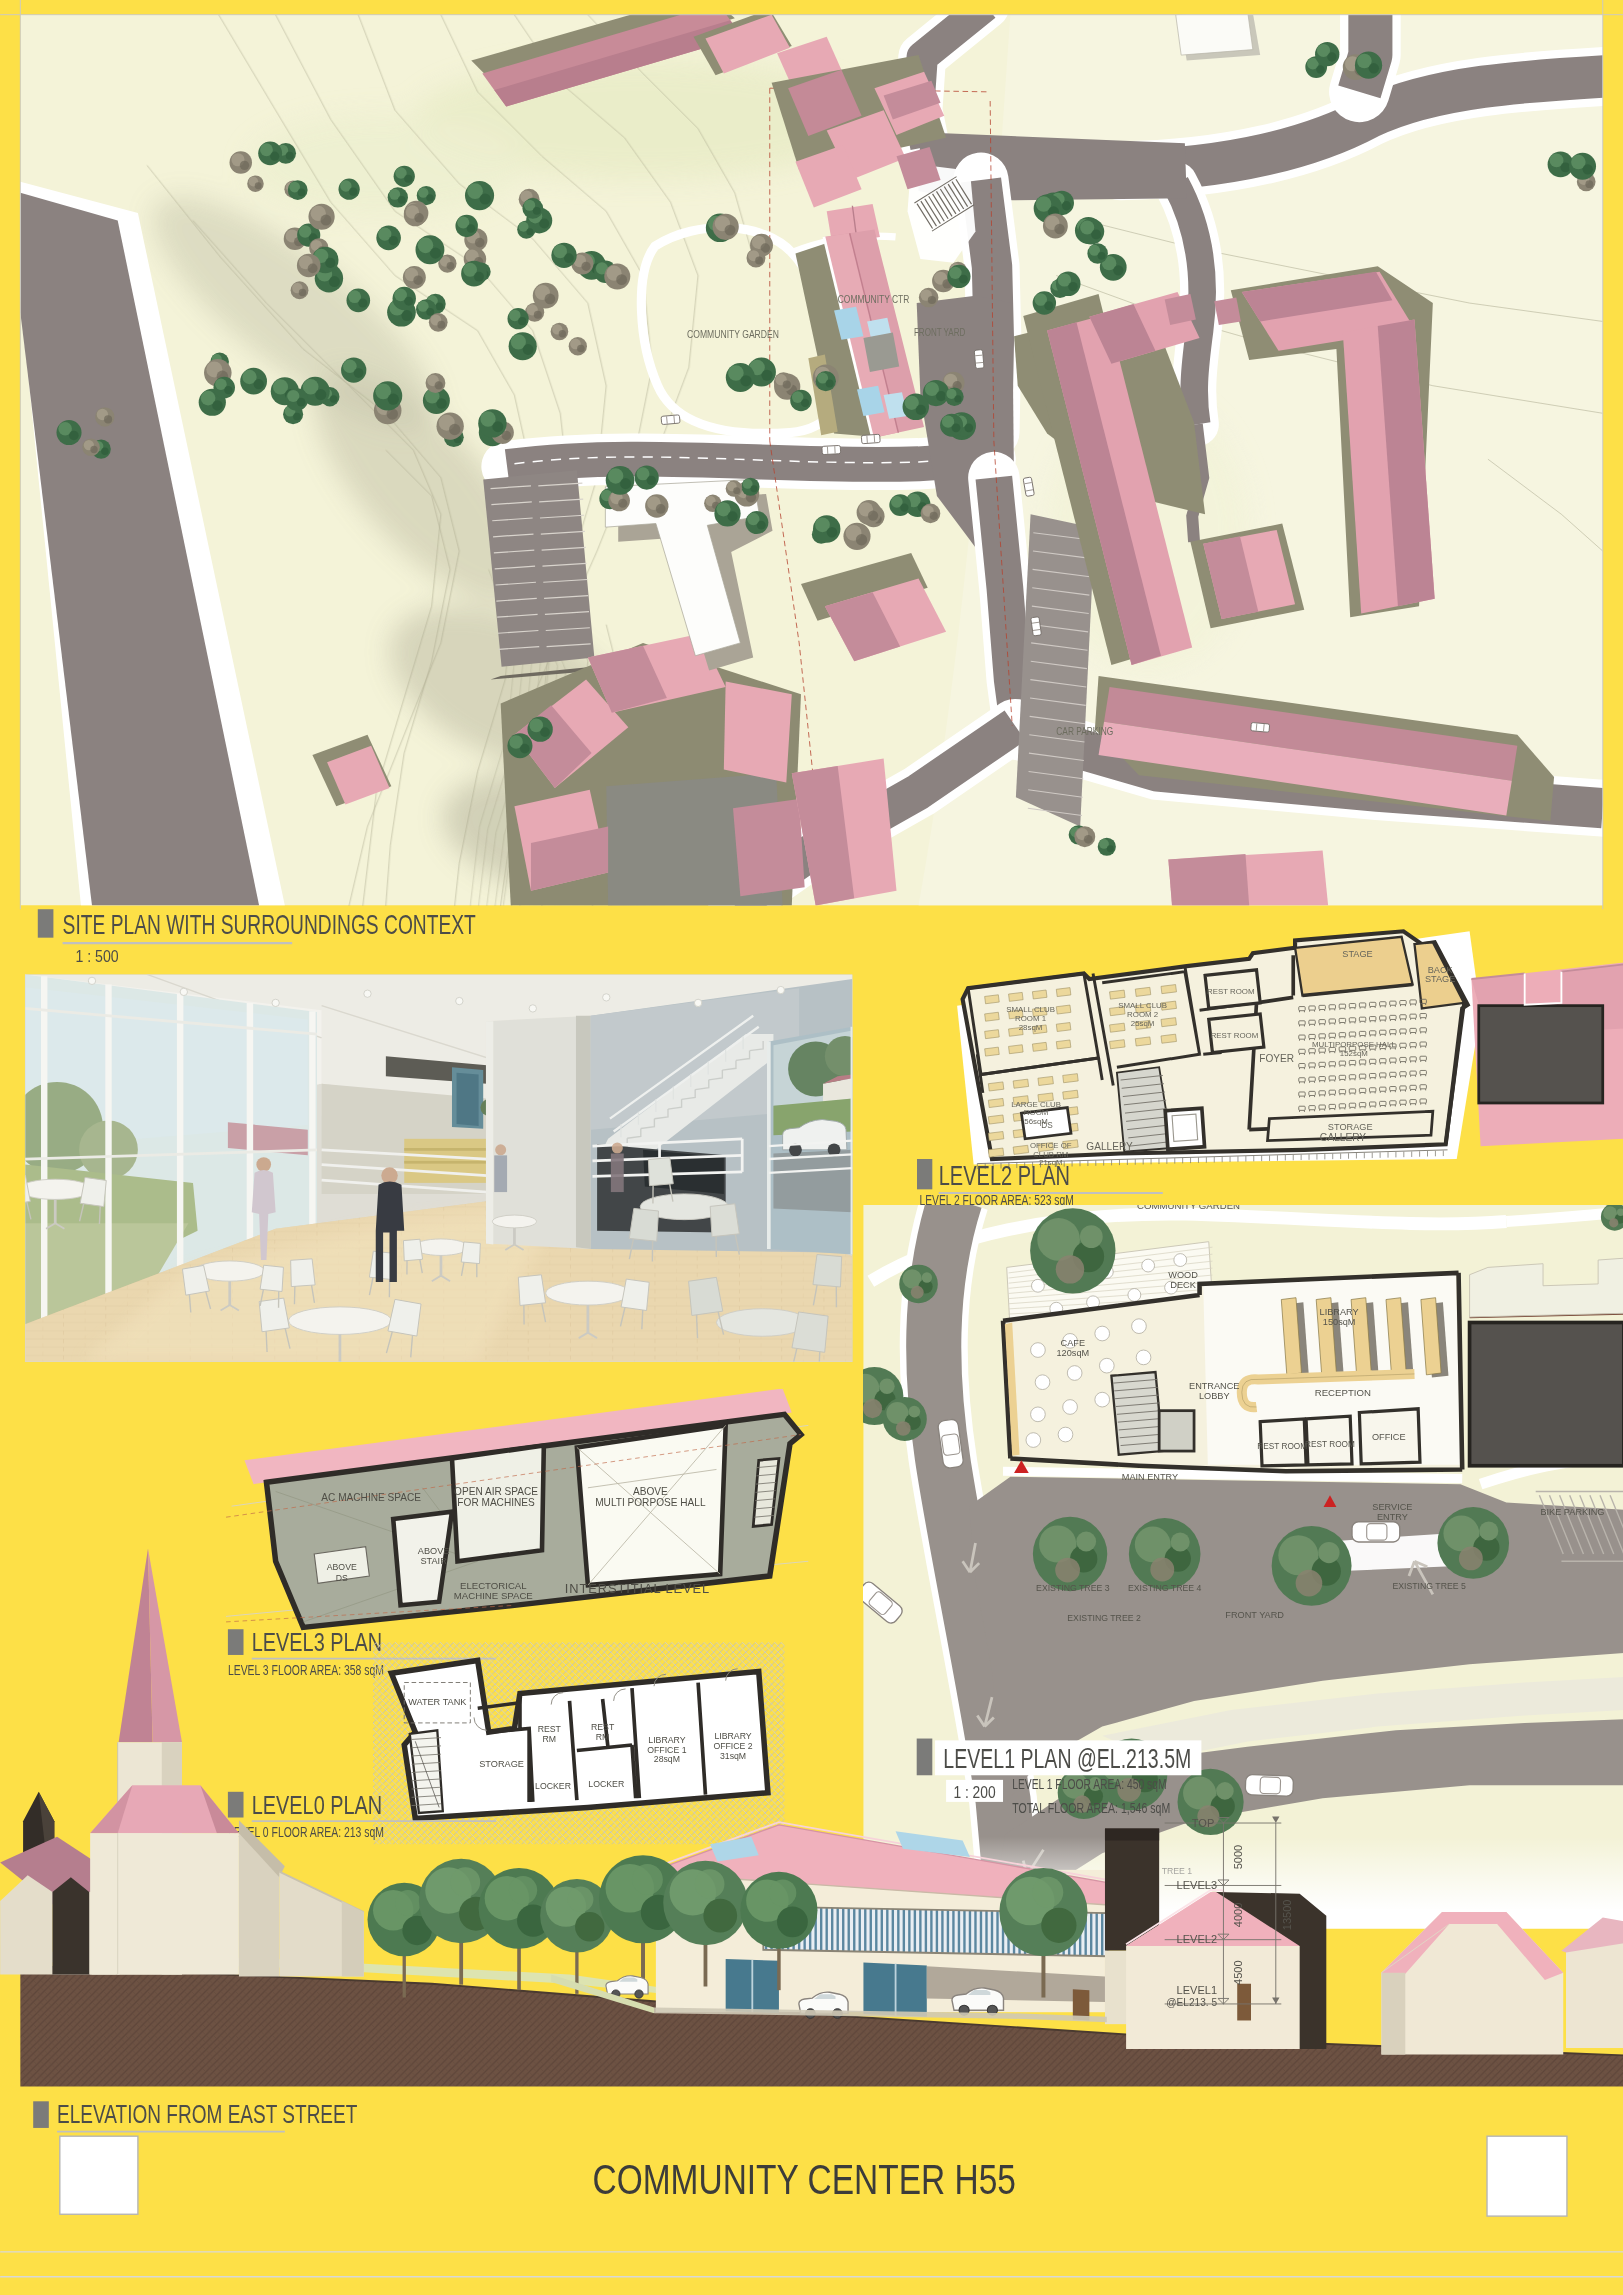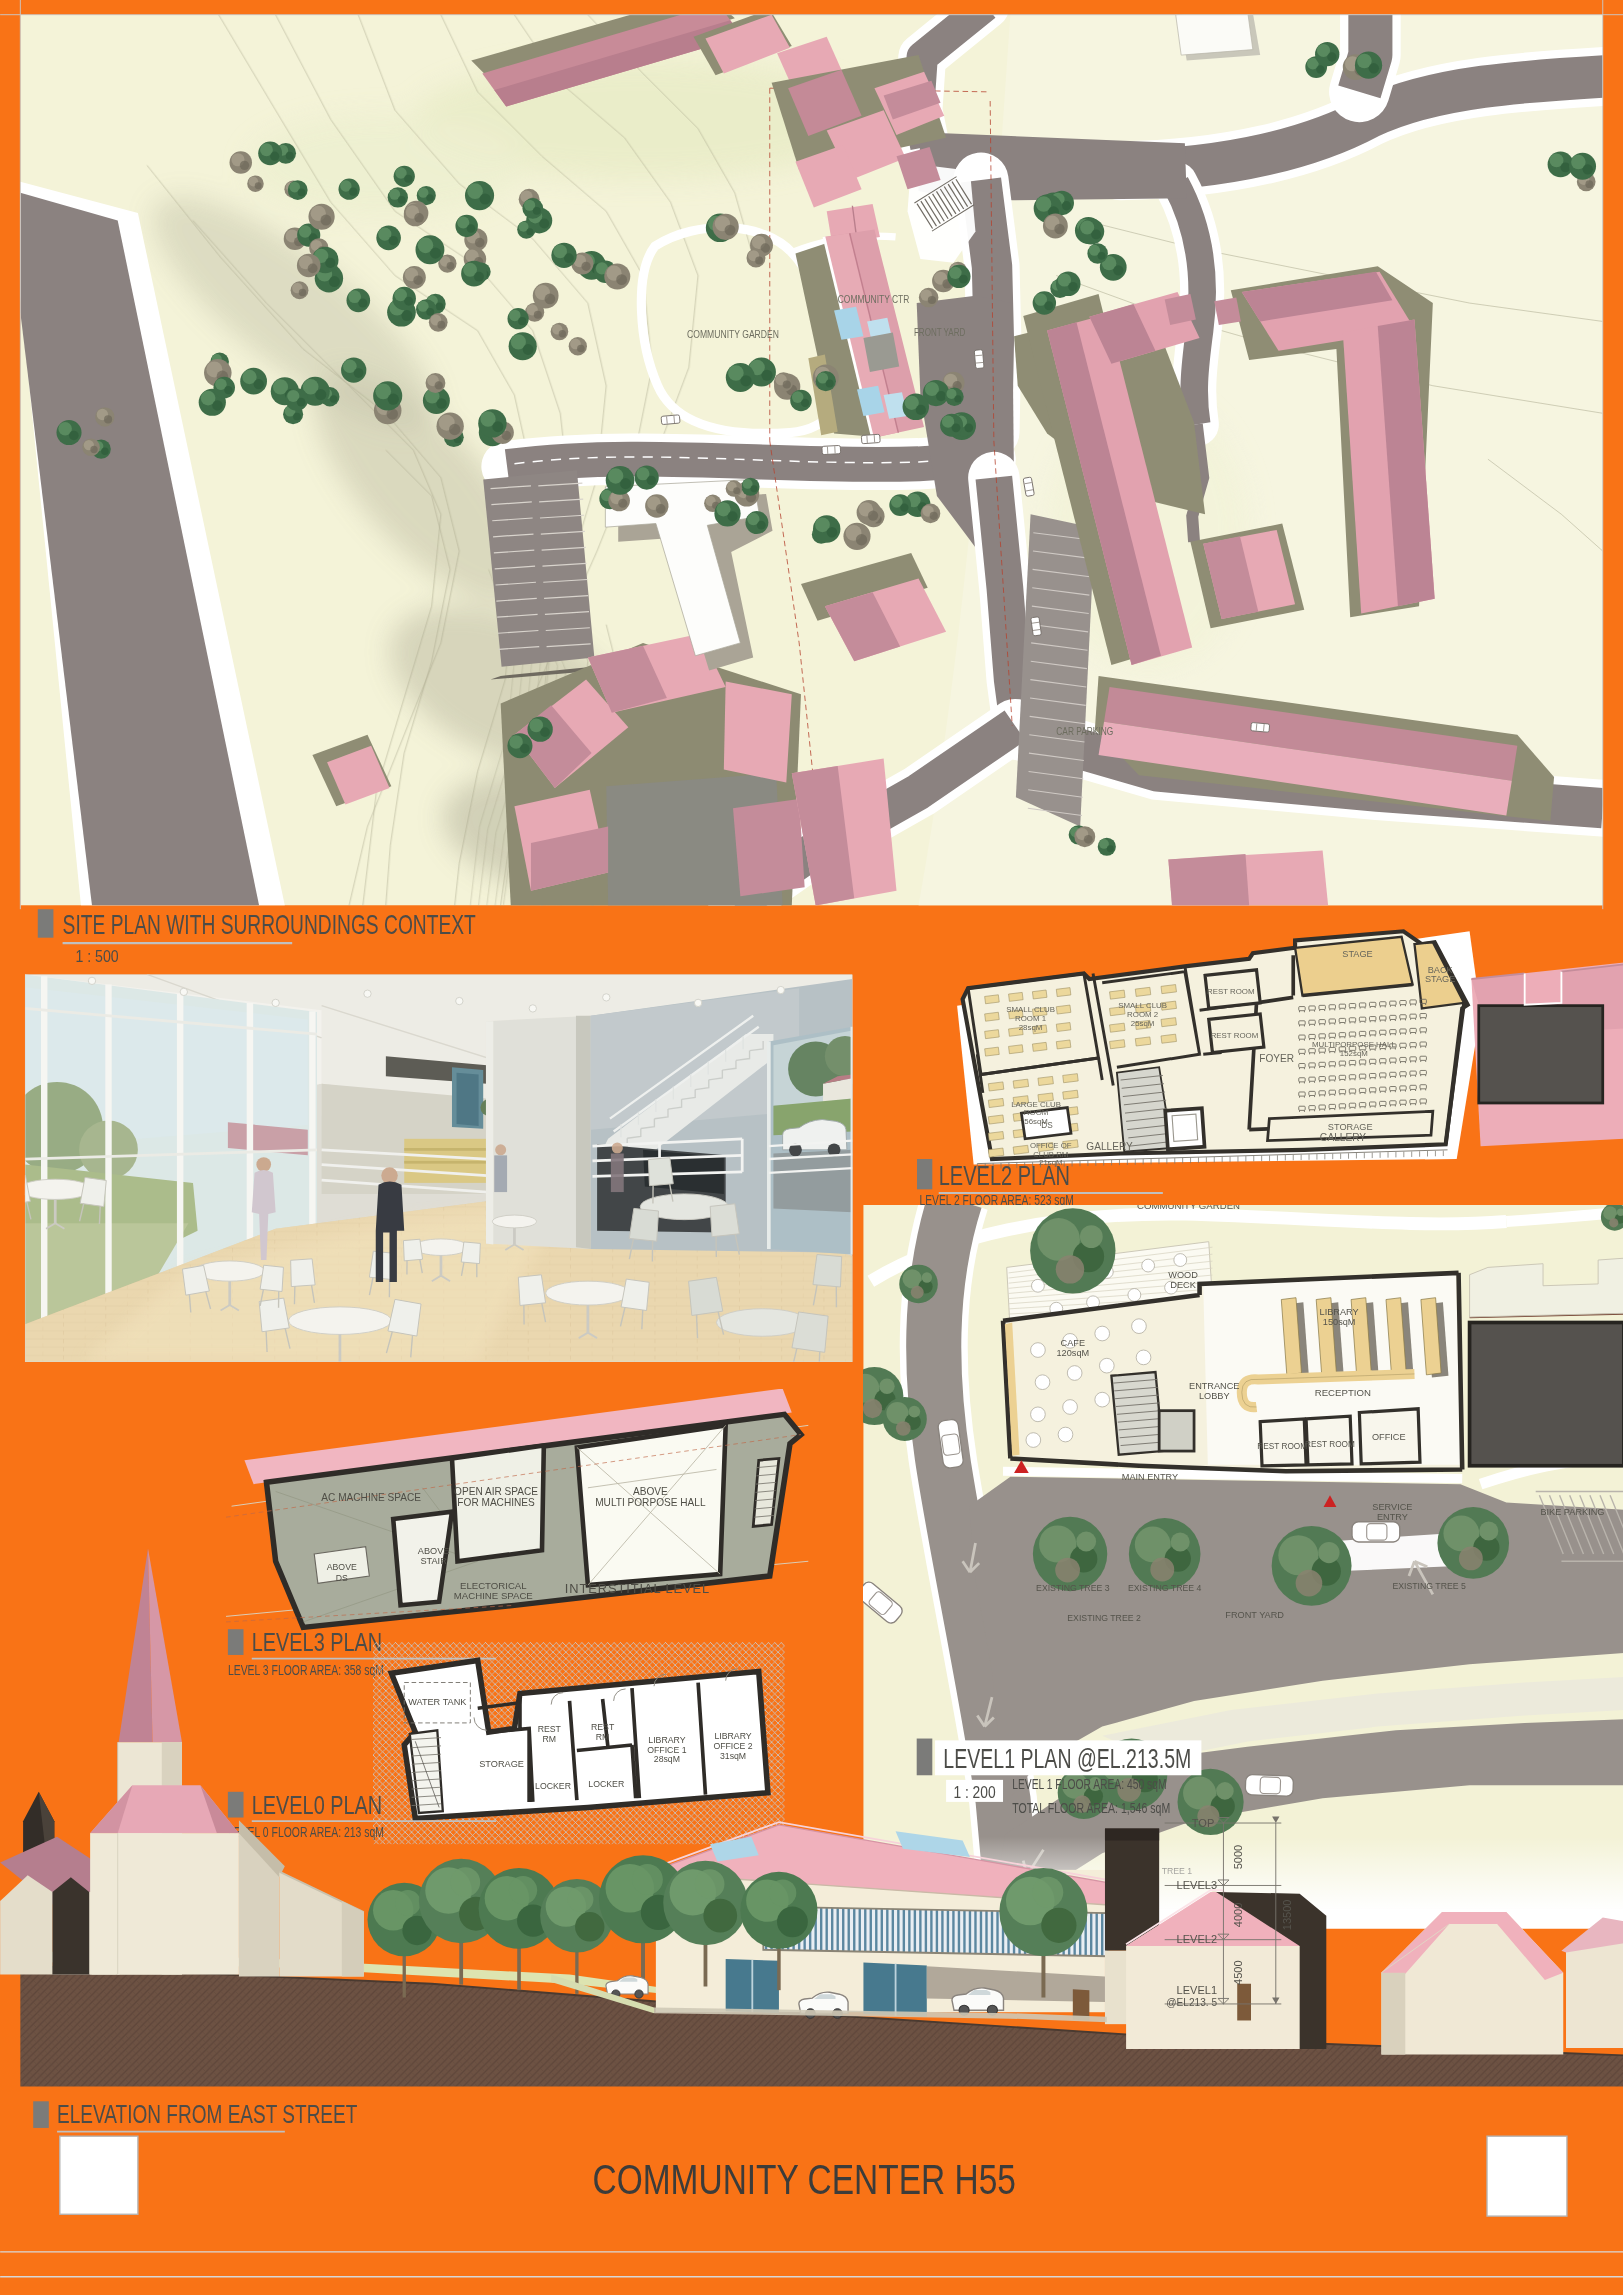--- a/index.html
+++ b/index.html
@@ -1,16 +1,16 @@
 <!DOCTYPE html>
 <html style="font-size:14.7px"><head>
 <meta charset="utf-8">
 <style>
 html,body{margin:0;padding:0;background:#fff;}
-#page{position:relative;width:1624px;height:2296px;background:#f97316;overflow:hidden;font-family:"Liberation Sans",sans-serif;}
+#page{position:relative;width:1624px;height:2296px;background:#fde047;overflow:hidden;font-family:"Liberation Sans",sans-serif;}
 svg{position:absolute;left:0;top:0;}
 text{font-family:"Liberation Sans",sans-serif;}
 </style>
 </head>
 <body>
 <div id="page">
 <svg width="1624" height="2296" viewBox="0 0 1768 2500">
 <defs>
 <linearGradient id="hillshade" x1="0" y1="0" x2="1" y2="0.25">
 <stop offset="0" stop-color="#b2b29a"></stop>

